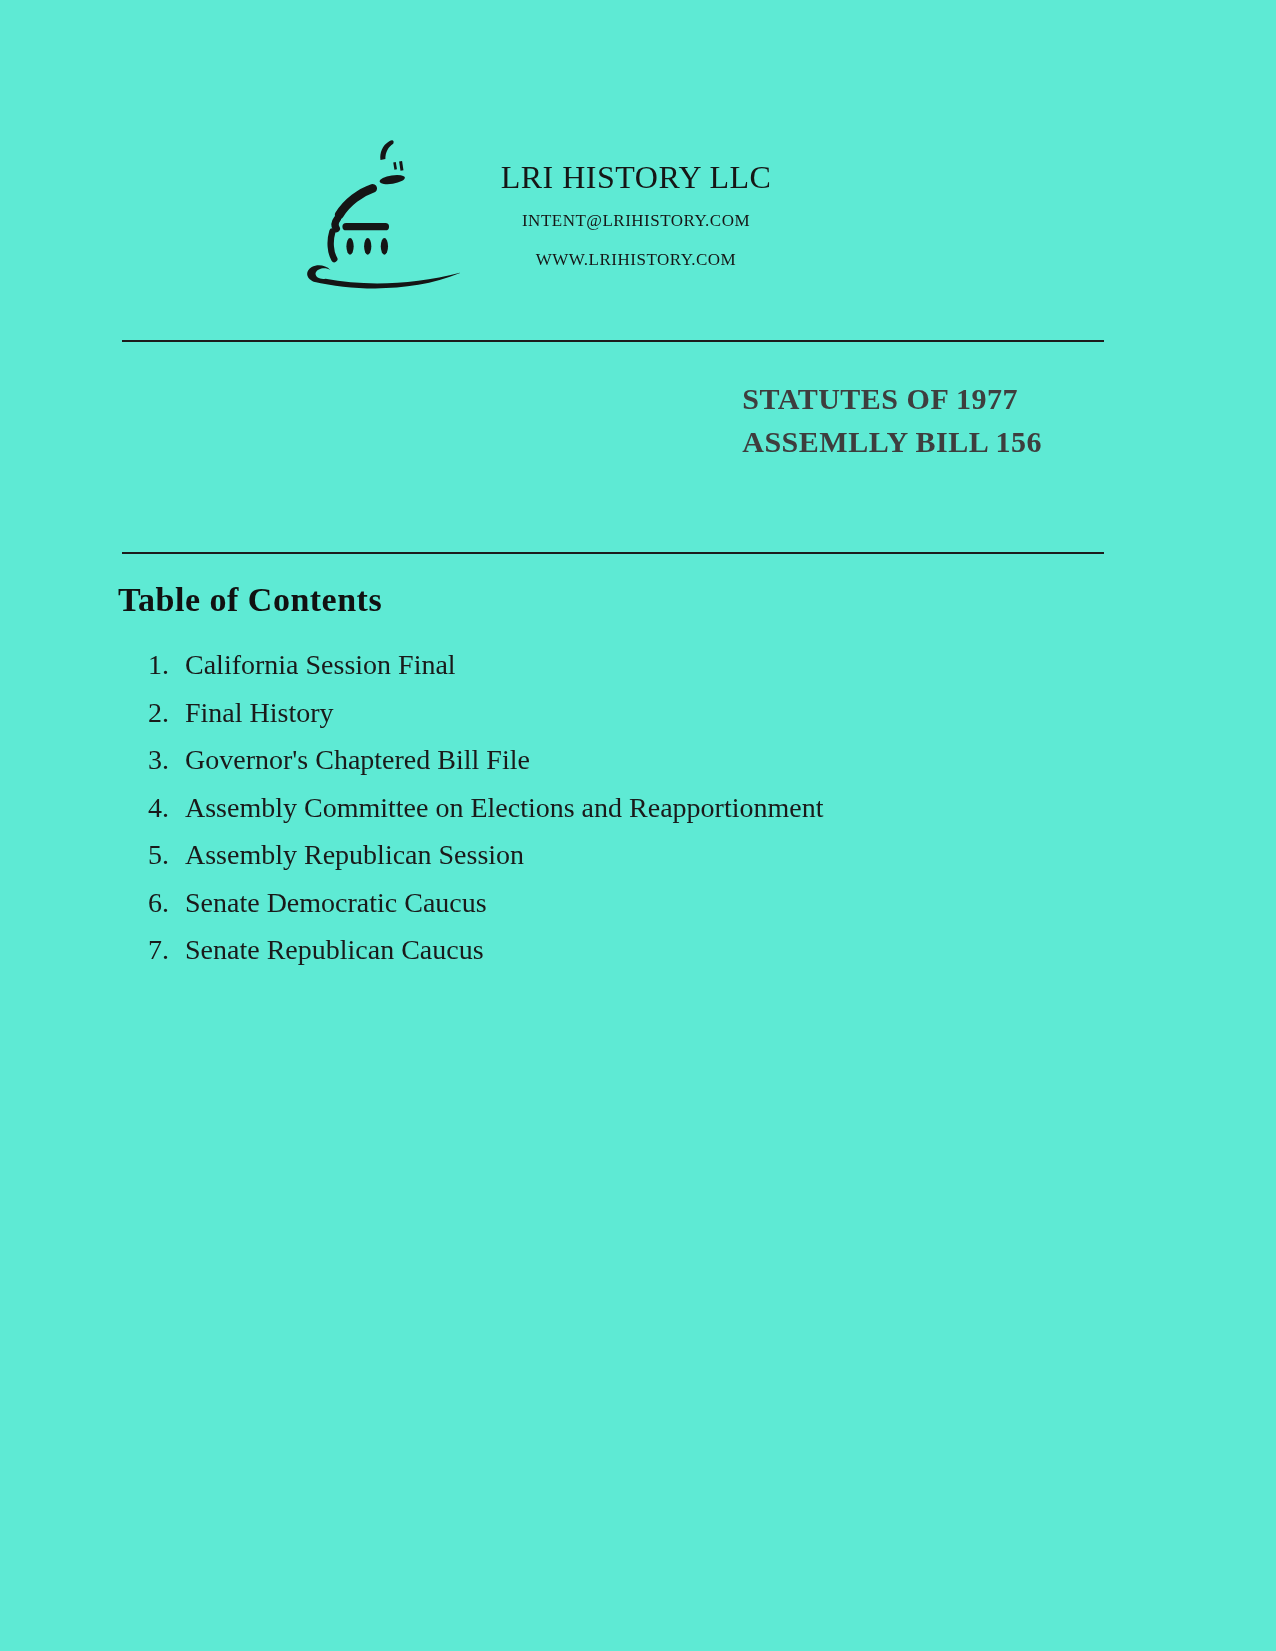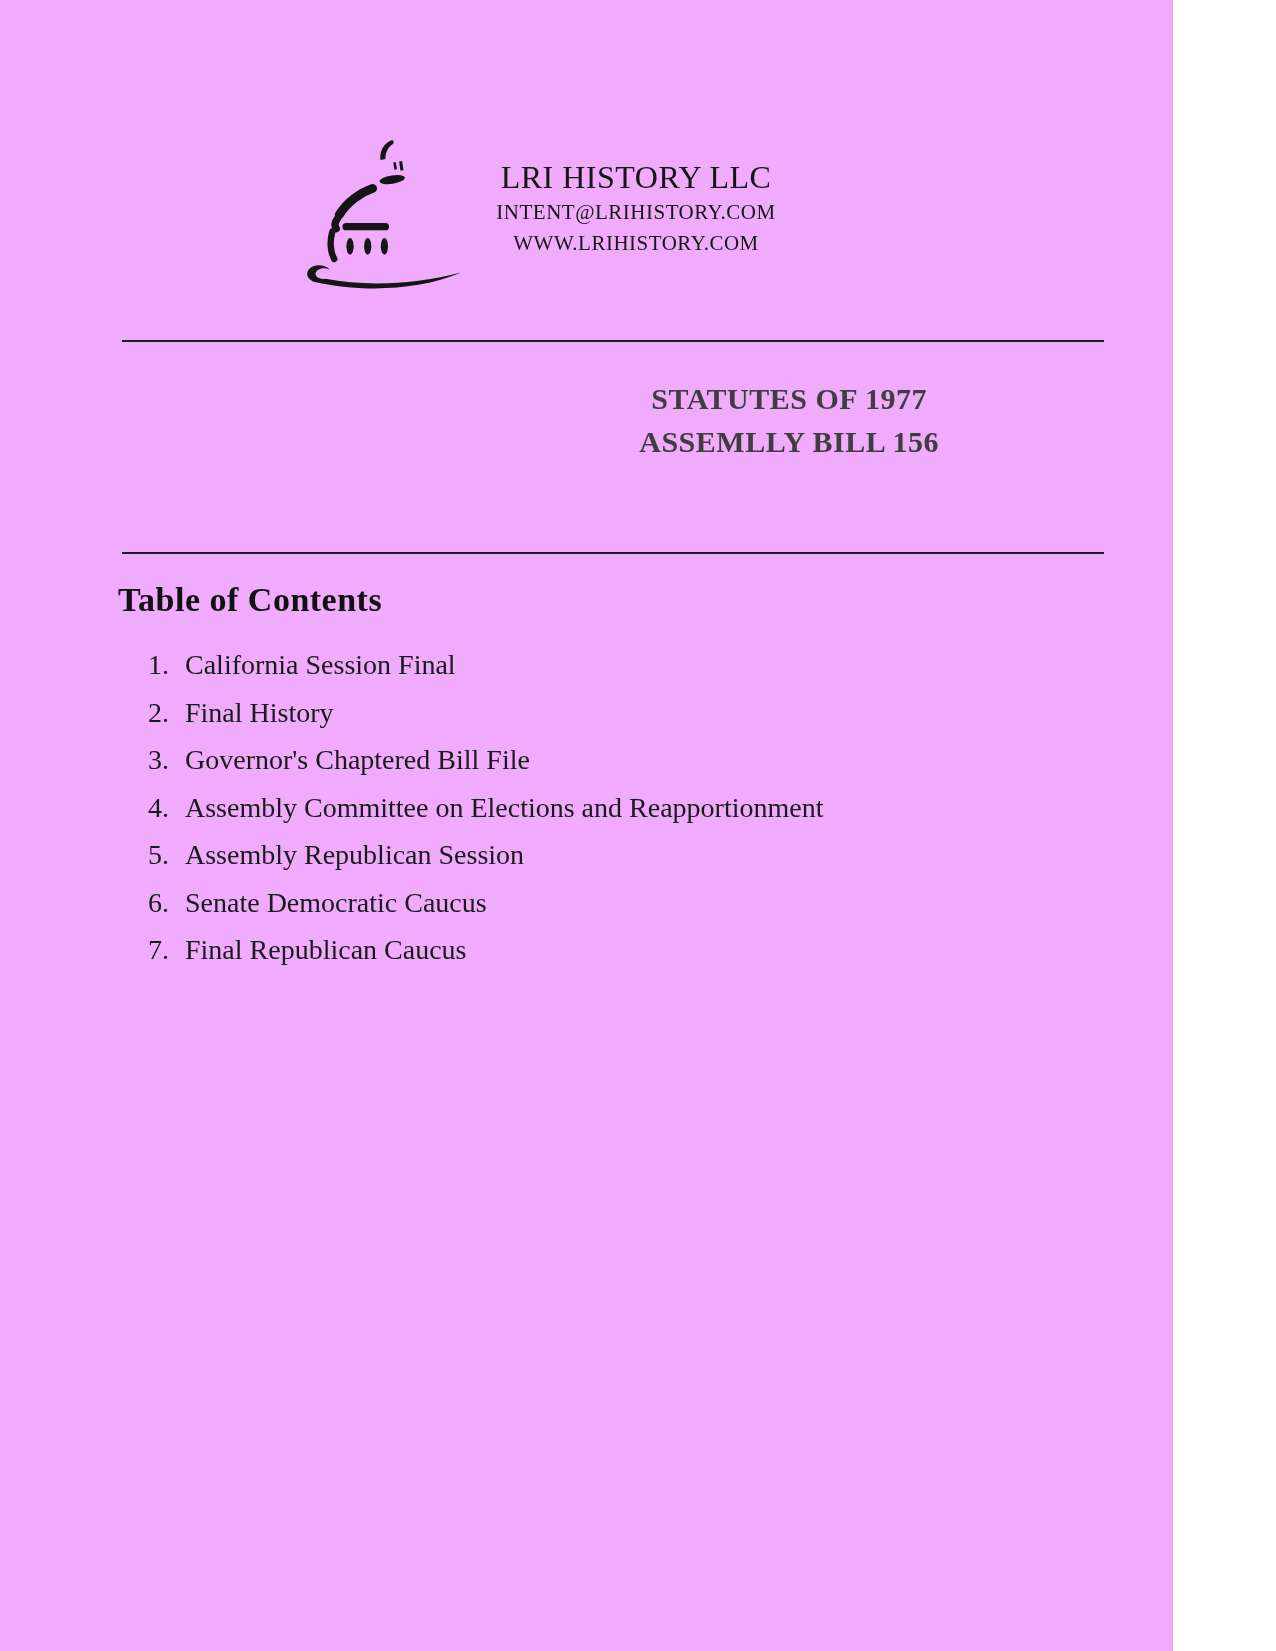--- a/index.html
+++ b/index.html
@@ -1,22 +1,22 @@
 <!DOCTYPE html>
 <html><head>
 <meta charset="utf-8">
 <style>
   * { margin: 0; padding: 0; box-sizing: border-box; }
   html, body { background: #ffffff; }
   body { font-family: "Liberation Serif", serif; }
   .page {
     position: relative;
-    width: 1173px;
+    width: 1276px;
     height: 1651px;
-    background: #f0abfc;
+    background: #5eead4;
     overflow: hidden;
   }
 
   
   .logo {
     position: absolute;
     left: 298px;
     top: 127px;
     width: 162px;
     height: 166px;
@@ -31,43 +31,44 @@
     text-align: center;
     color: #161616;
   }
   .company-name {
     font-size: 32px;
     line-height: 40px;
     letter-spacing: 0.5px;
     white-space: nowrap;
   }
   .contact-line {
-    font-size: 21px;
+    font-size: 17px;
     line-height: 31px;
     letter-spacing: 0.5px;
     white-space: nowrap;
+    margin-top: 8px;
   }
 
   
   .rule {
     position: absolute;
     left: 122px;
     width: 982px;
     height: 2px;
     background: #1c1c1c;
   }
   .rule-top { top: 340px; }
   .rule-bottom { top: 552px; }
 
   
   .case-heading {
     position: absolute;
     right: 234px;
     top: 377px;
-    text-align: center;
+    text-align: left;
     font-weight: bold;
     font-size: 30px;
     line-height: 43px;
     color: #3e3e3e;
     letter-spacing: 0.5px;
   }
   .case-heading div { white-space: pre; }
 
   
   .toc-title {
@@ -171,17 +172,17 @@
     <li class="toc-item">
       <span class="toc-number">5.</span>
       <span class="toc-label">Assembly Republican Session</span>
     </li>
     <li class="toc-item">
       <span class="toc-number">6.</span>
       <span class="toc-label">Senate Democratic Caucus</span>
     </li>
     <li class="toc-item">
       <span class="toc-number">7.</span>
-      <span class="toc-label">Final Republican Caucus</span>
+      <span class="toc-label">Senate Republican Caucus</span>
     </li>
   </ol>
 
 </div>
 
 </body></html>

